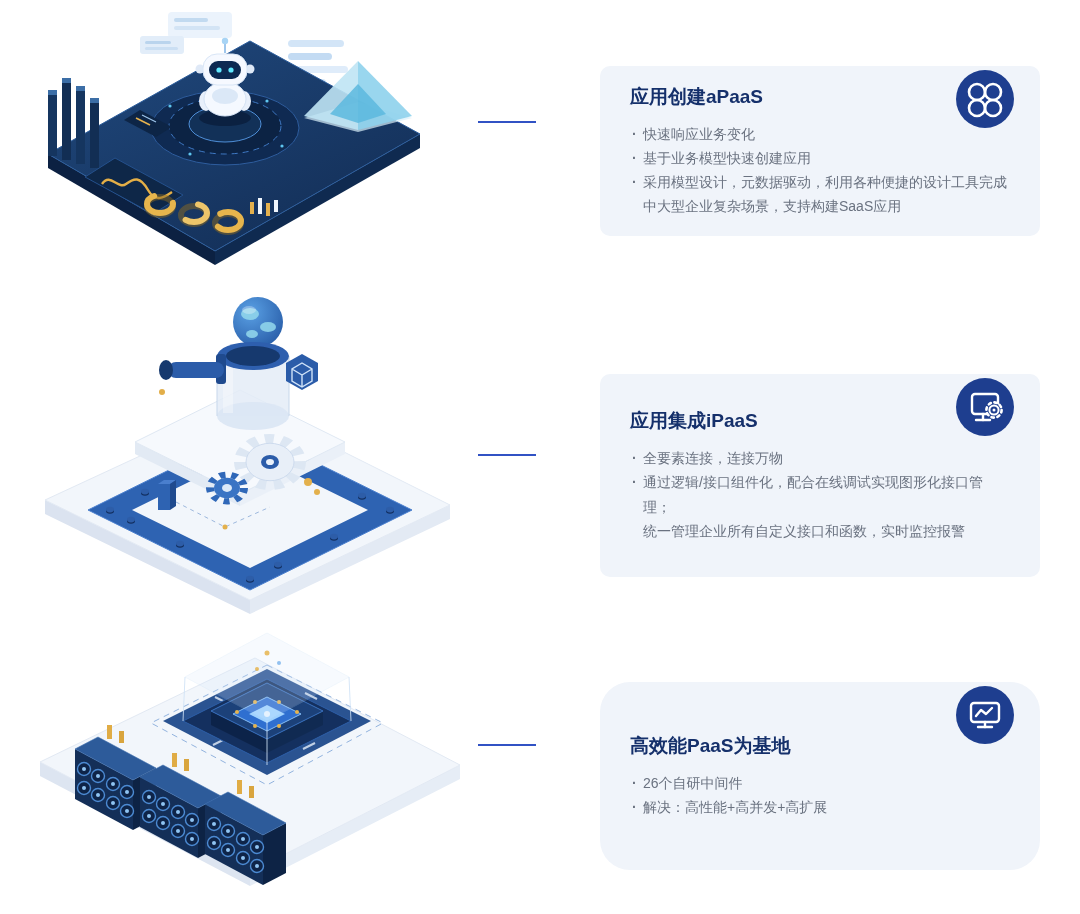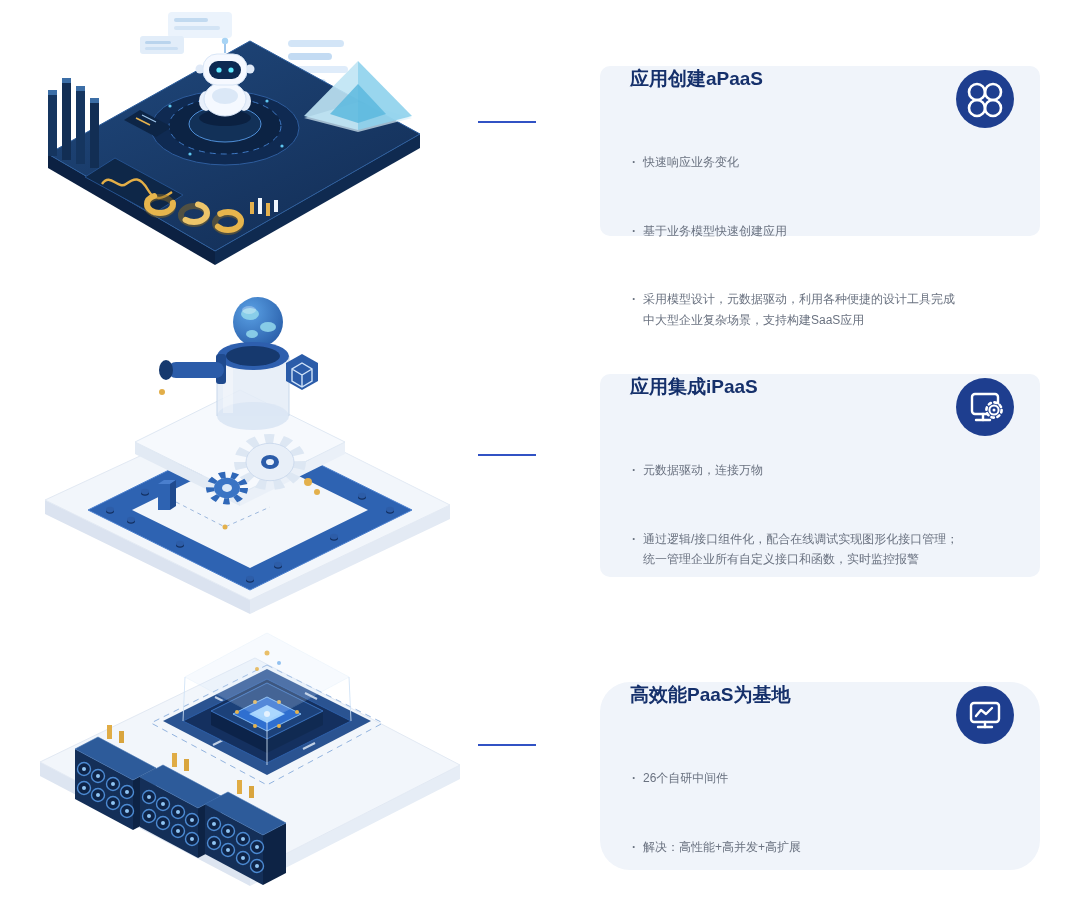--- a/index.html
+++ b/index.html
@@ -12,38 +12,37 @@
   .page { position:relative; width:1080px; height:914px; background:#fff; }
 
   .illus { position:absolute; }
   .illus svg { display:block; width:100%; height:100%; }
 
   .connector { position:absolute; width:58px; height:2px; background:var(--connector,#3152c4); }
 
   .card {
     position:absolute; left:600px; width:440px;
     background:var(--card-bg,#f0f4fa); border-radius:10px;
-    display:flex; flex-direction:column; justify-content:flex-start;
+    display:flex; flex-direction:column; justify-content:center;
     padding:0 30px;
   }
   .card-1 { top:66px;  height:170px; }
   .card-2 { top:374px; height:203px; }
   .card-3 { top:682px; height:188px;border-radius:30px; }
 
   .card h3 {
     font-size:19px; font-weight:bold;
     color:var(--title,#15306b); margin-bottom:12px;
   }
   .bullets { list-style:none; }
   .bullets li {
     position:relative; padding-left:13px;
-    font-size:12px; line-height:1.72;
+    font-size:14px; line-height:1.72;
     color:var(--body-text,#6a7280);
     white-space:pre-line;
-    margin-top:48px;
   }
   .bullets li::before {
     content:"·"; position:absolute; left:2px; top:0;
     color:var(--body-text,#6a7280); font-weight:bold;
   }
 
   .badge {
     position:absolute; top:4px; right:26px;
     width:58px; height:58px; border-radius:50%;
     background:var(--icon-badge-bg,#1e3e8f);
@@ -307,21 +306,21 @@
         <line x1="27" y1="36" x2="27" y2="42"></line>
         <line x1="20" y1="42" x2="34" y2="42"></line>
         <circle cx="38" cy="32" r="7" fill="#1e3e8f" stroke="none"></circle>
         <circle cx="38" cy="32" r="4.6" stroke-width="2"></circle>
         <circle cx="38" cy="32" r="7.6" stroke-width="2.6" stroke-dasharray="2.4 3.6"></circle>
         <circle cx="38" cy="32" r="1.5" fill="#ffffff" stroke="none"></circle>
       </svg>
     </div>
     <h3>应用集成iPaaS</h3>
     <ul class="bullets">
-      <li>元数据驱动，连接万物</li>
+      <li>全要素连接，连接万物</li>
       <li>通过逻辑/接口组件化，配合在线调试实现图形化接口管理；
 统一管理企业所有自定义接口和函数，实时监控报警</li>
     </ul>
   </section>
 
   <div class="illus" style="left:15px;top:625px;width:460px;height:290px;">
     <svg viewBox="0 0 460 290">
 
       <polygon points="25,137 235,247 235,261 25,151" fill="#dde5f1"></polygon>
       <polygon points="235,247 445,140 445,154 235,261" fill="#e6edf6"></polygon>

